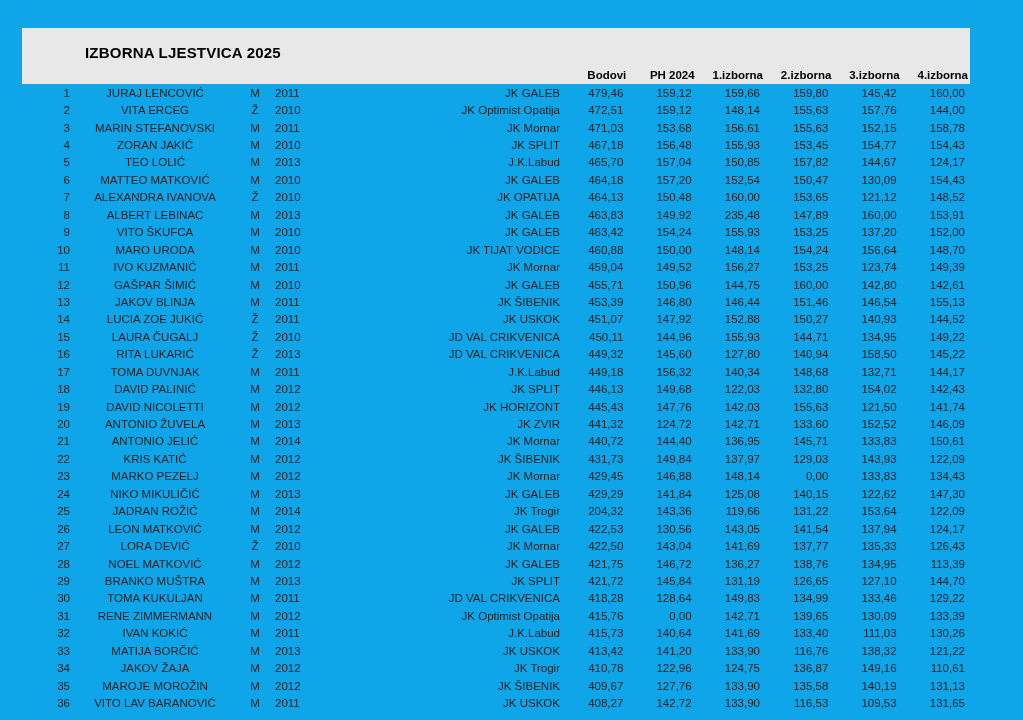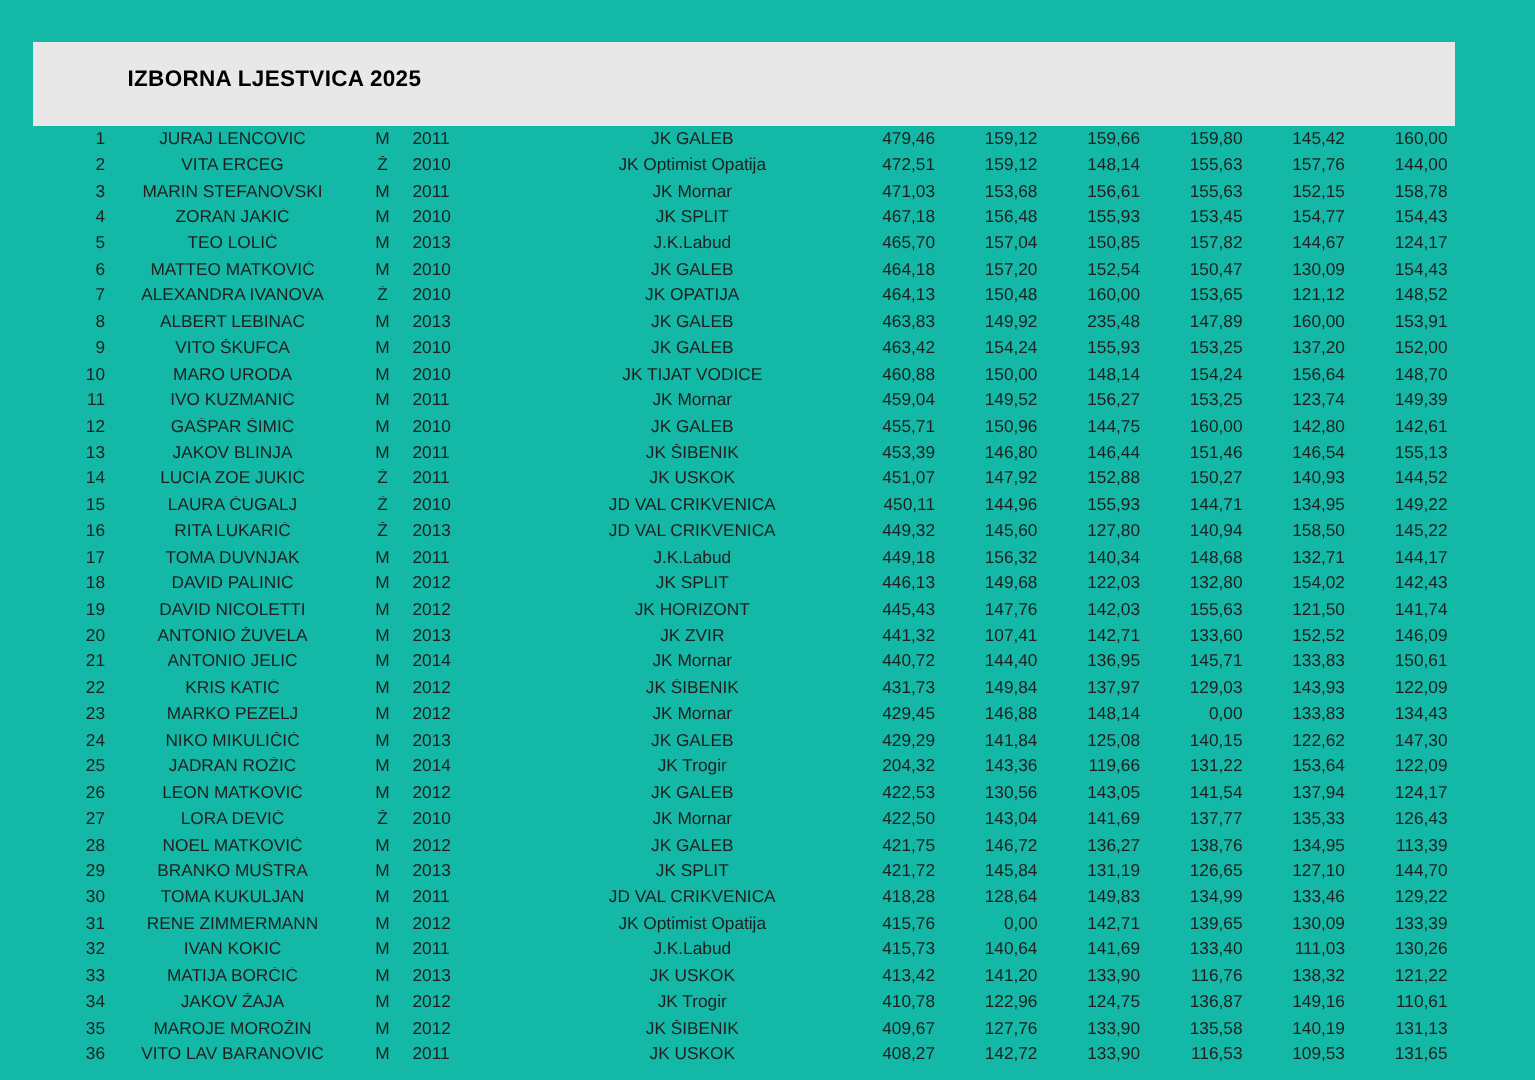--- a/index.html
+++ b/index.html
@@ -1,19 +1,19 @@
 <!DOCTYPE html>
 <html><head>
 <meta charset="utf-8">
 <style>
   html,body{margin:0;padding:0;background:#ffffff;}
   .page{
     position:relative;
     width:1023px;height:720px;
-    background:#14b8a6;
+    background:#0ea5e9;
     font-family:"Liberation Sans", sans-serif;
     color:#1f1f1f;
     overflow:hidden;
   }
   .band{
     position:absolute;left:22px;top:28px;
     width:948px;height:56px;
     background:#e8e8e8;
   }
   .title{
@@ -35,30 +35,43 @@
   .header-row .h{ text-align:right; padding-right:2px; white-space:nowrap; }
   .tbody{
     position:absolute;left:22px;top:84px;width:948px;
   }
   .row{ height:17.44px; font-size:11.5px; }
   .c{ white-space:nowrap; overflow:hidden; }
   .c.rank{ text-align:right; padding-right:0; }
   .c.name{ text-align:center; padding-left:5px; }
   .c.gender{ text-align:center; }
   .c.year{ }
-  .c.club{ text-align:center; padding-left:30px; }
+  .c.club{ text-align:right; padding-left:30px; }
   .c.num{ text-align:right; padding-right:5px; }
 </style>
 </head>
 <body>
 
 <div class="page" style="color: rgb(31, 31, 31);">
   <div class="band" style="background: rgb(232, 232, 232);"></div>
   <div class="title">IZBORNA LJESTVICA 2025</div>
 
+  <div class="grid header-row">
+    <div class="h"></div>
+    <div class="h"></div>
+    <div class="h"></div>
+    <div class="h"></div>
+    <div class="h"></div>
+    <div class="h">Bodovi</div>
+    <div class="h">PH 2024</div>
+    <div class="h">1.izborna</div>
+    <div class="h">2.izborna</div>
+    <div class="h">3.izborna</div>
+    <div class="h">4.izborna</div>
+  </div>
 
   <div class="tbody">
       <div class="grid row">
     <div class="c rank">1</div>
     <div class="c name">JURAJ LENCOVIĆ</div>
     <div class="c gender">M</div>
     <div class="c year">2011</div>
     <div class="c club">JK GALEB</div>
     <div class="c num">479,46</div>
     <div class="c num">159,12</div>
@@ -301,21 +314,21 @@
     <div class="c num">121,50</div>
     <div class="c num">141,74</div>
   </div>
       <div class="grid row">
     <div class="c rank">20</div>
     <div class="c name">ANTONIO ŽUVELA</div>
     <div class="c gender">M</div>
     <div class="c year">2013</div>
     <div class="c club">JK ZVIR</div>
     <div class="c num">441,32</div>
-    <div class="c num">107,41</div>
+    <div class="c num">124,72</div>
     <div class="c num">142,71</div>
     <div class="c num">133,60</div>
     <div class="c num">152,52</div>
     <div class="c num">146,09</div>
   </div>
       <div class="grid row">
     <div class="c rank">21</div>
     <div class="c name">ANTONIO JELIĆ</div>
     <div class="c gender">M</div>
     <div class="c year">2014</div>

